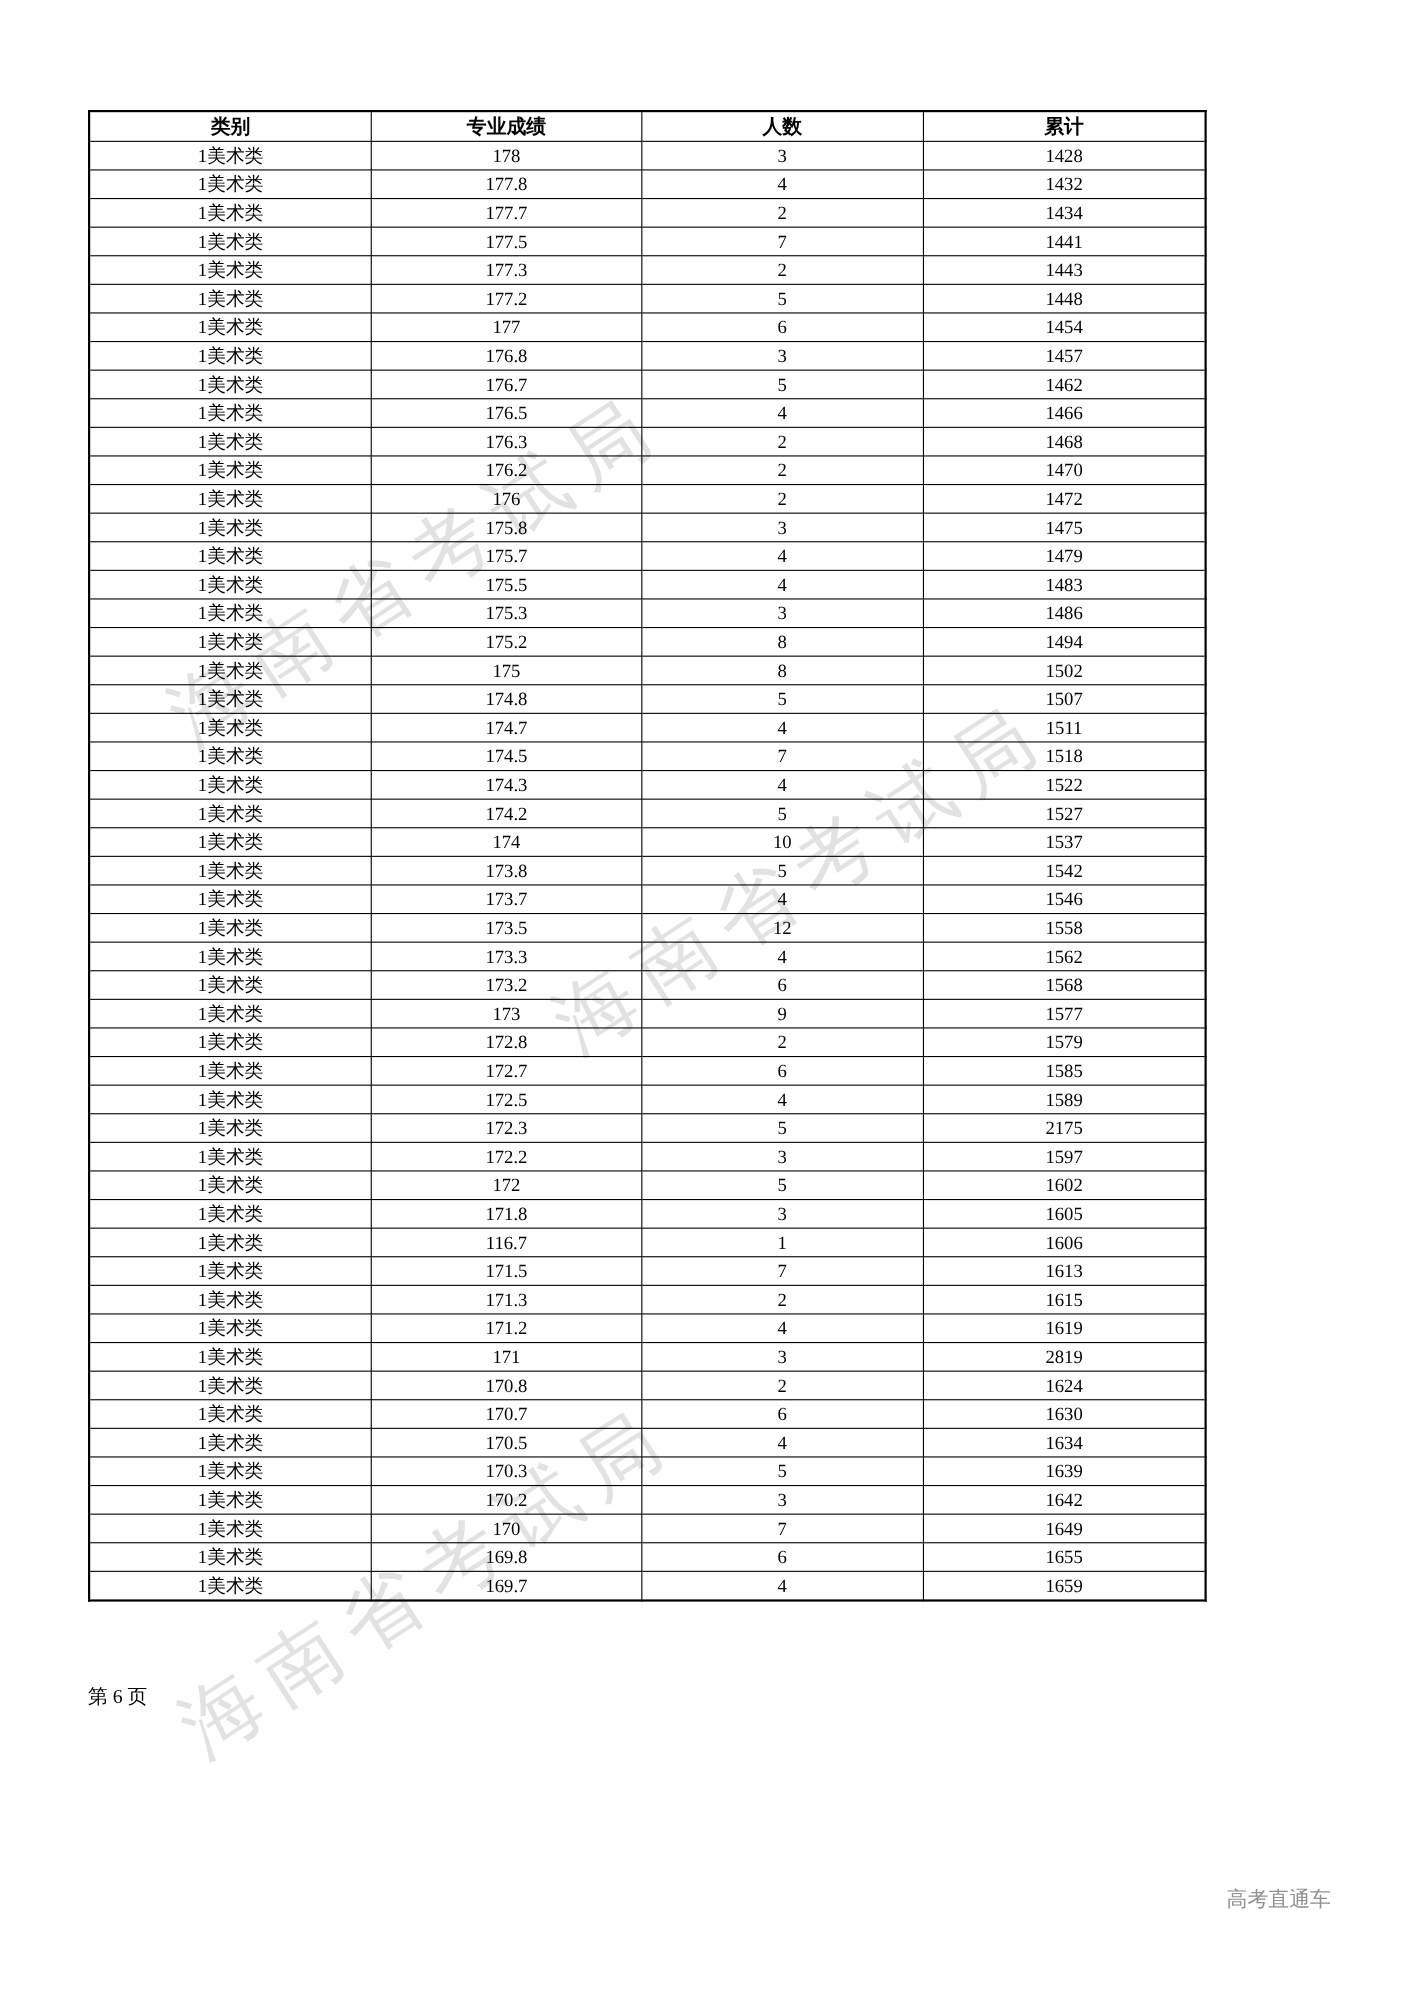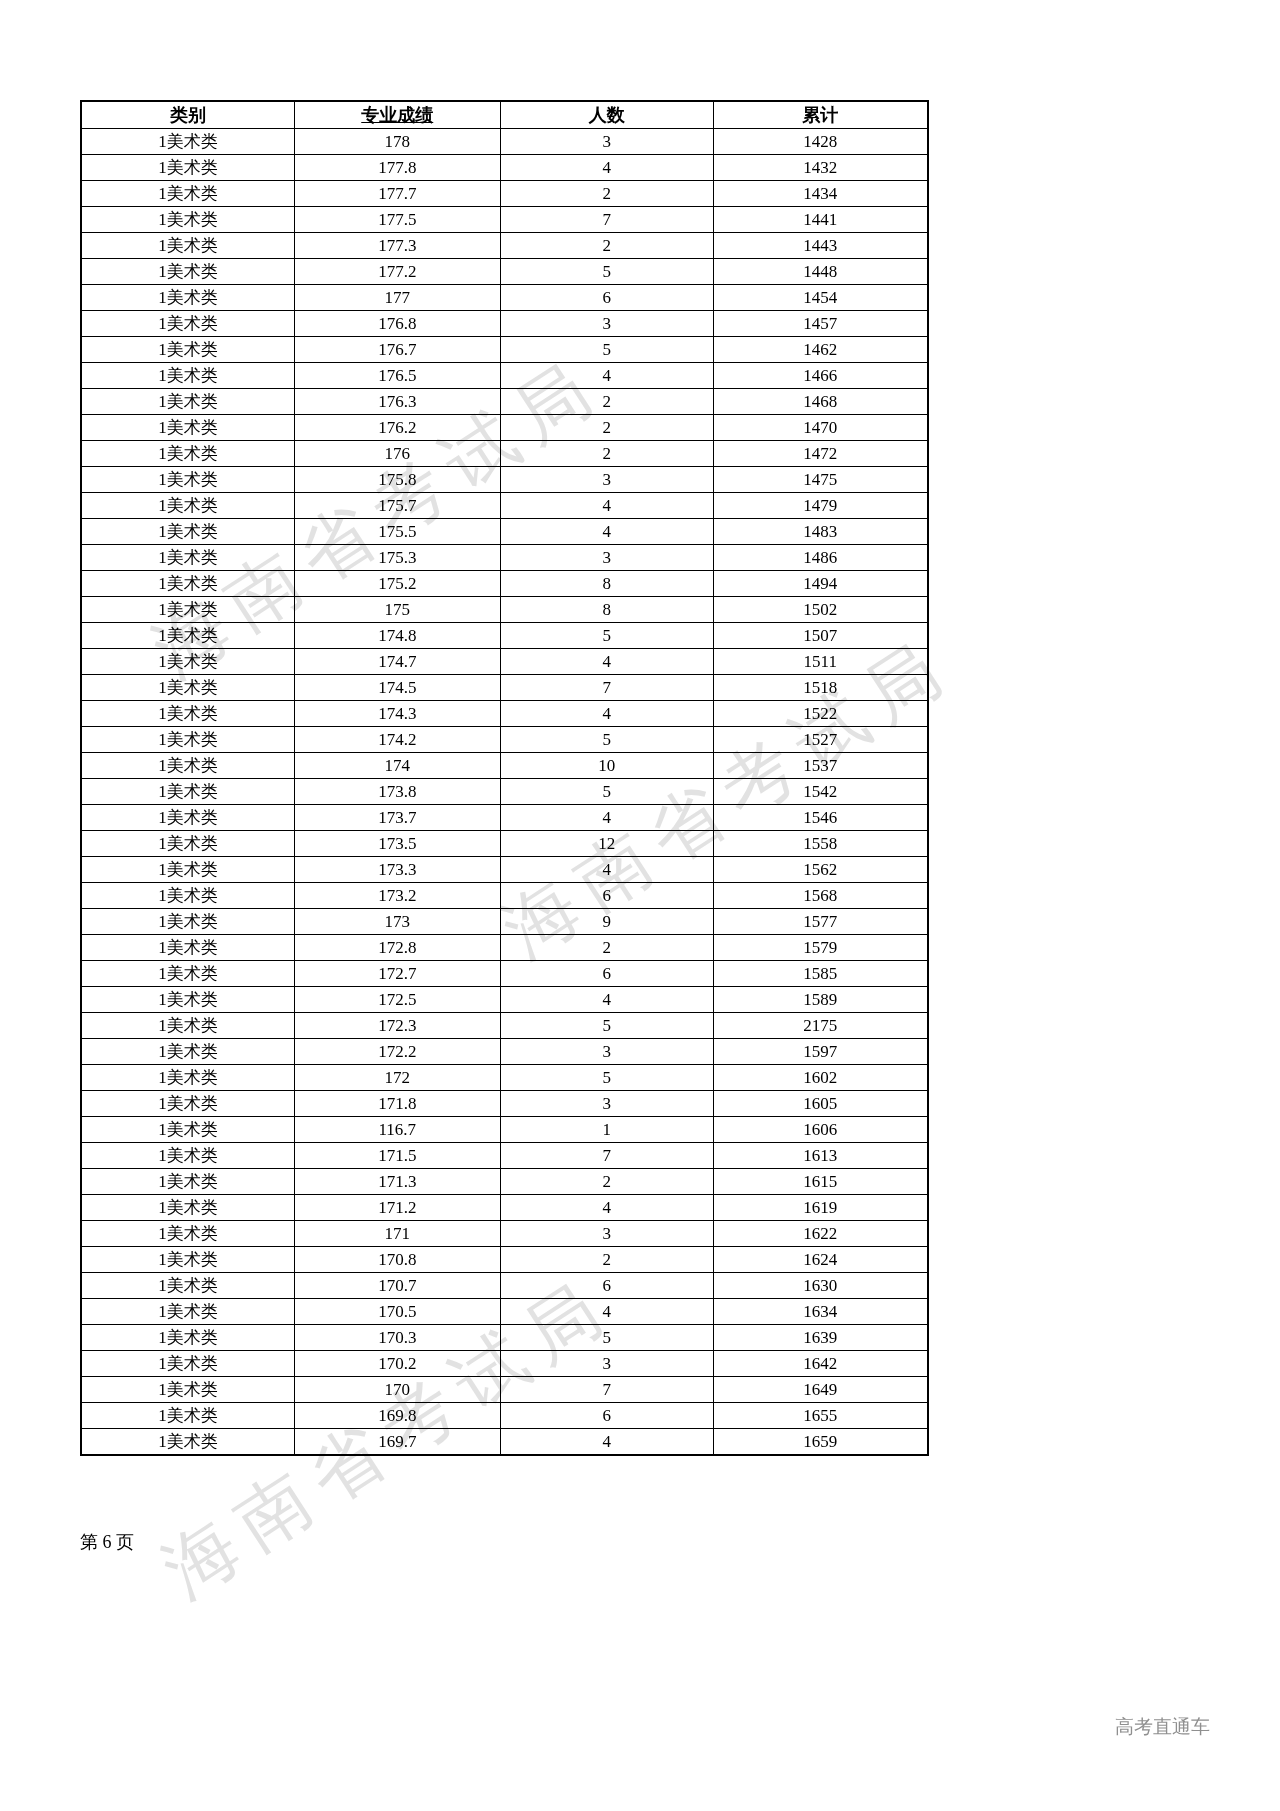--- a/index.html
+++ b/index.html
@@ -33,21 +33,21 @@
     pointer-events: none;
   }
   .wm-1 { left: 120px; top: 470px; }
   .wm-2 { left: 470px; top: 750px; }
   .wm-3 { left: 130px; top: 1390px; }
   
   .score-table {
     position: absolute;
     left: 80px;
     top: 100px;
-    width: 849px;
+    width: 1017px;
     border-collapse: collapse;
     z-index: 1;
     background: transparent;
     border-radius: 14px;
   }
   .score-table th,
   .score-table td {
     border: 1px solid #000000;
     text-align: center;
     vertical-align: middle;
@@ -58,21 +58,21 @@
   }
   .score-table th {
     font-weight: bold;
     font-size: 18px;
     height: 26px;
   }
   .score-table {
     border: 2px solid #000000;
   }
   .col-category   { width: 235px; }
-  .col-score      { width: 225px; text-decoration: underline; }
+  .col-score      { width: 225px; }
   .col-count      { width: 235px; }
   .col-cumulative { width: 235px; margin-left: 32px; }
   
   .page-footer {
     position: absolute;
     left: 80px;
     width: 930px;
     top: 1530px;
     text-align: left;
     font-size: 18px;
@@ -398,21 +398,21 @@
       <td>1美术类</td>
       <td>171.2</td>
       <td>4</td>
       <td>1619</td>
     </tr>
 
     <tr>
       <td>1美术类</td>
       <td>171</td>
       <td>3</td>
-      <td>1622</td>
+      <td>2819</td>
     </tr>
 
     <tr>
       <td>1美术类</td>
       <td>170.8</td>
       <td>2</td>
       <td>1624</td>
     </tr>
 
     <tr>

